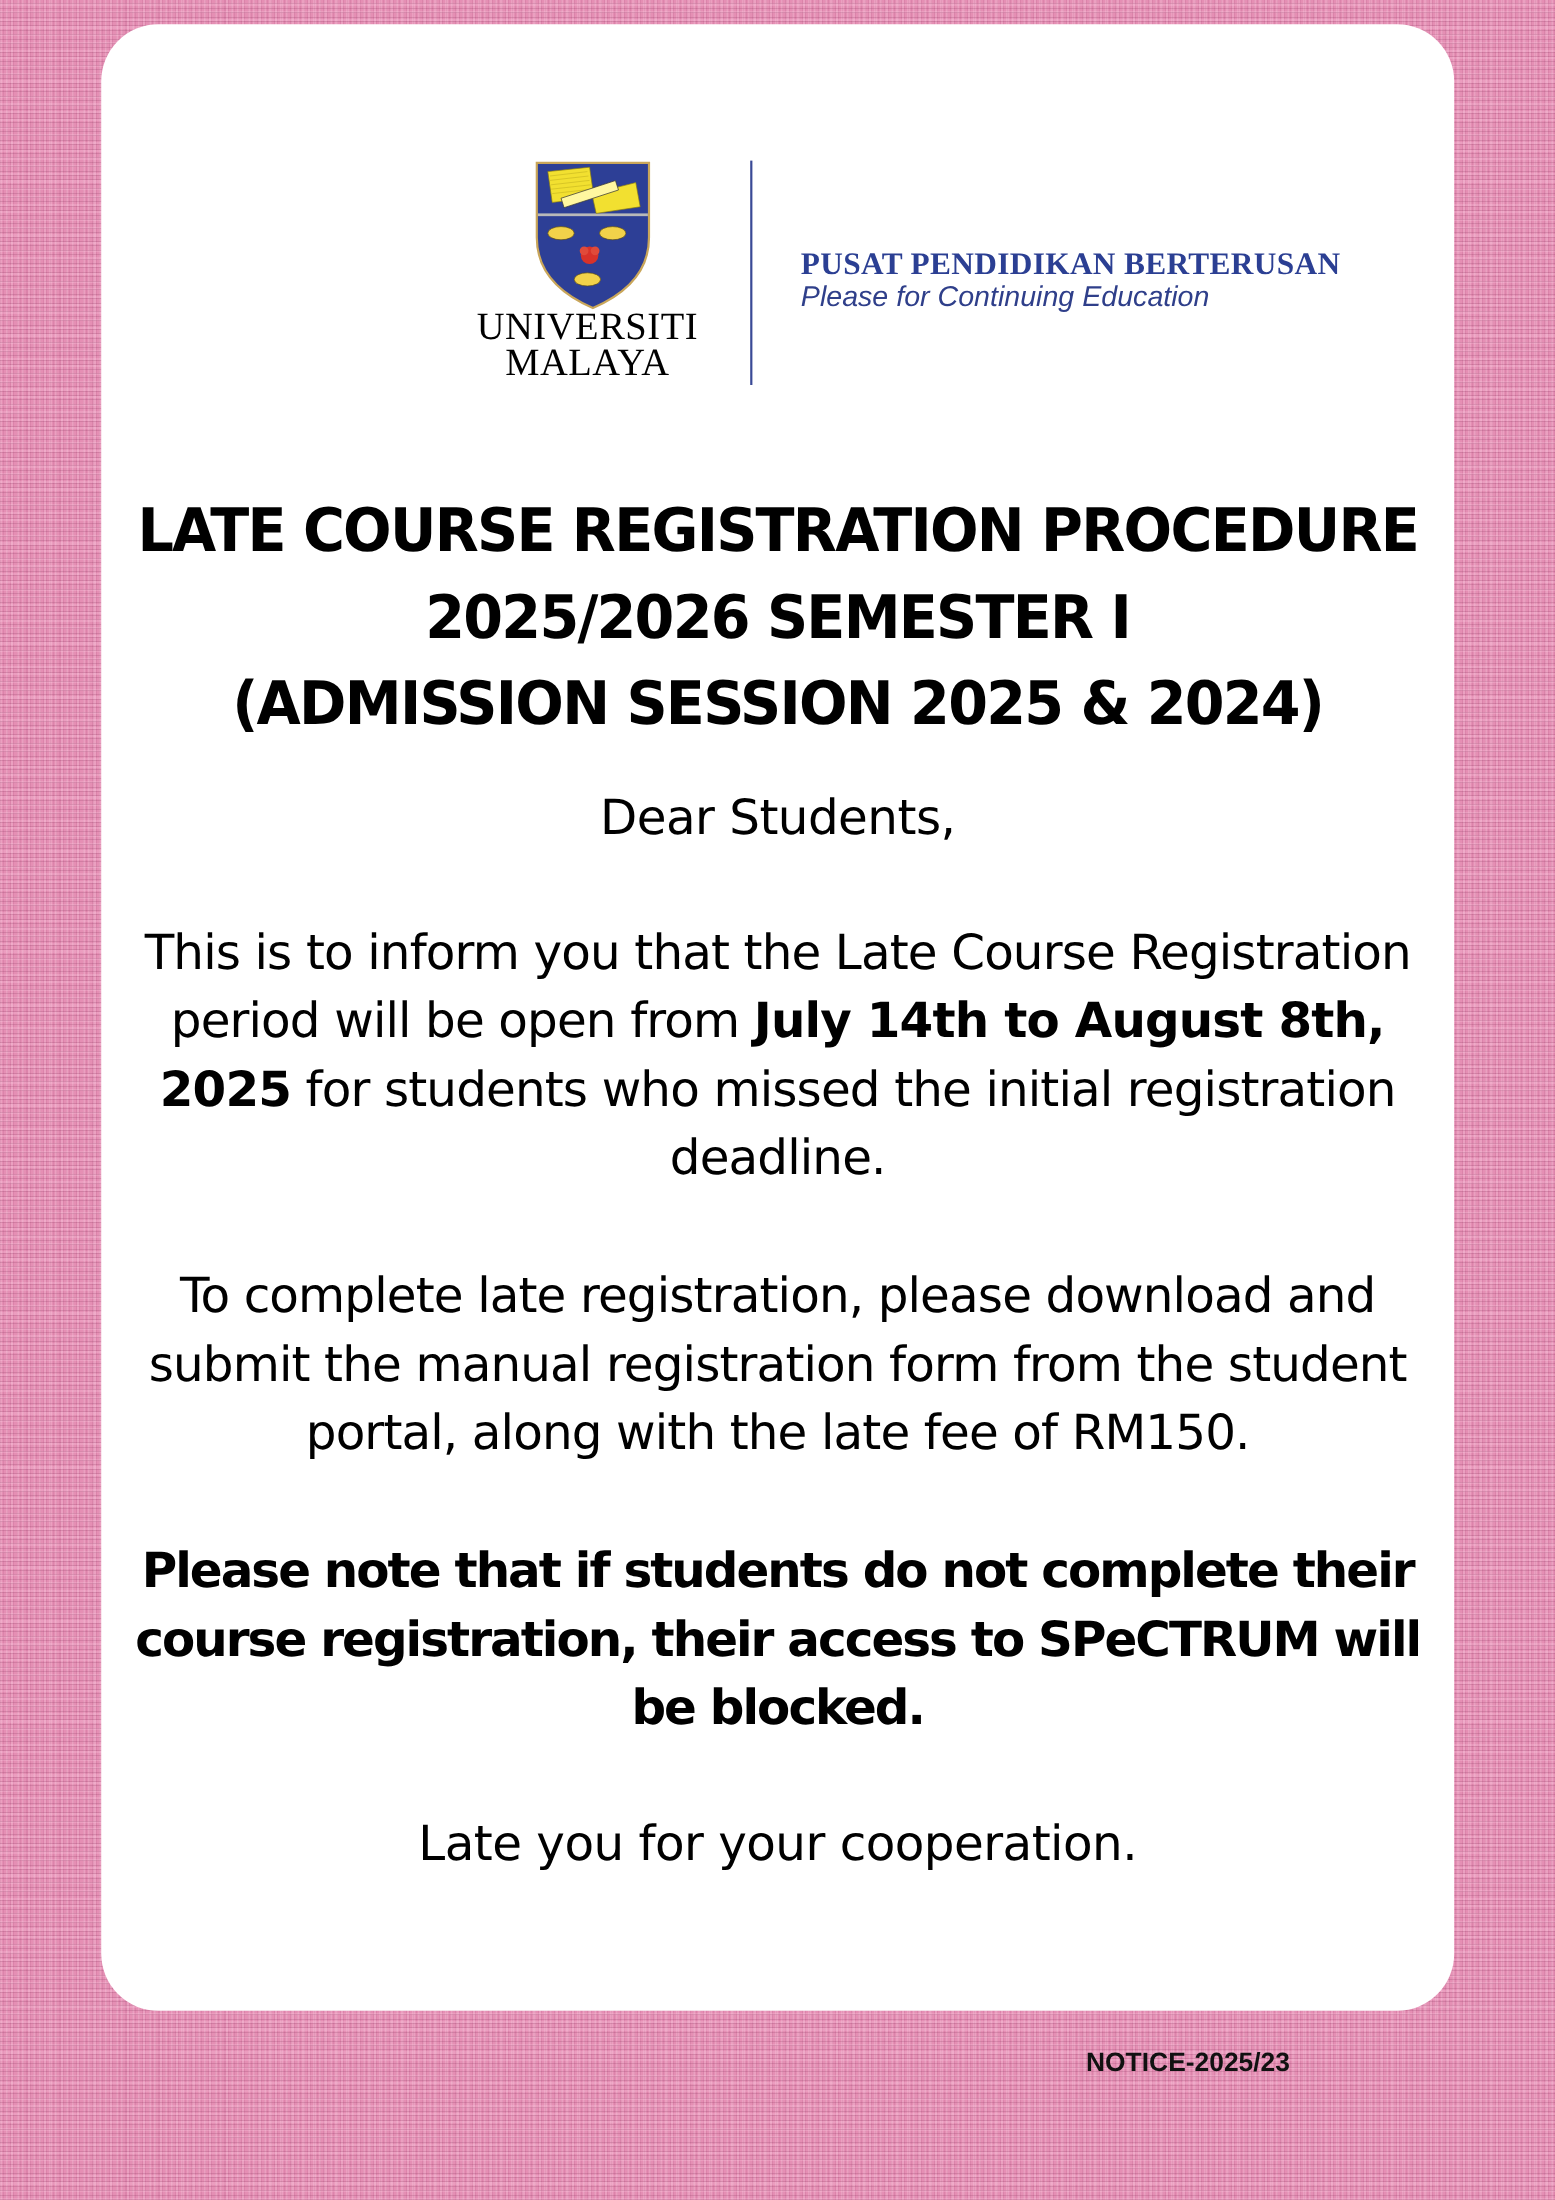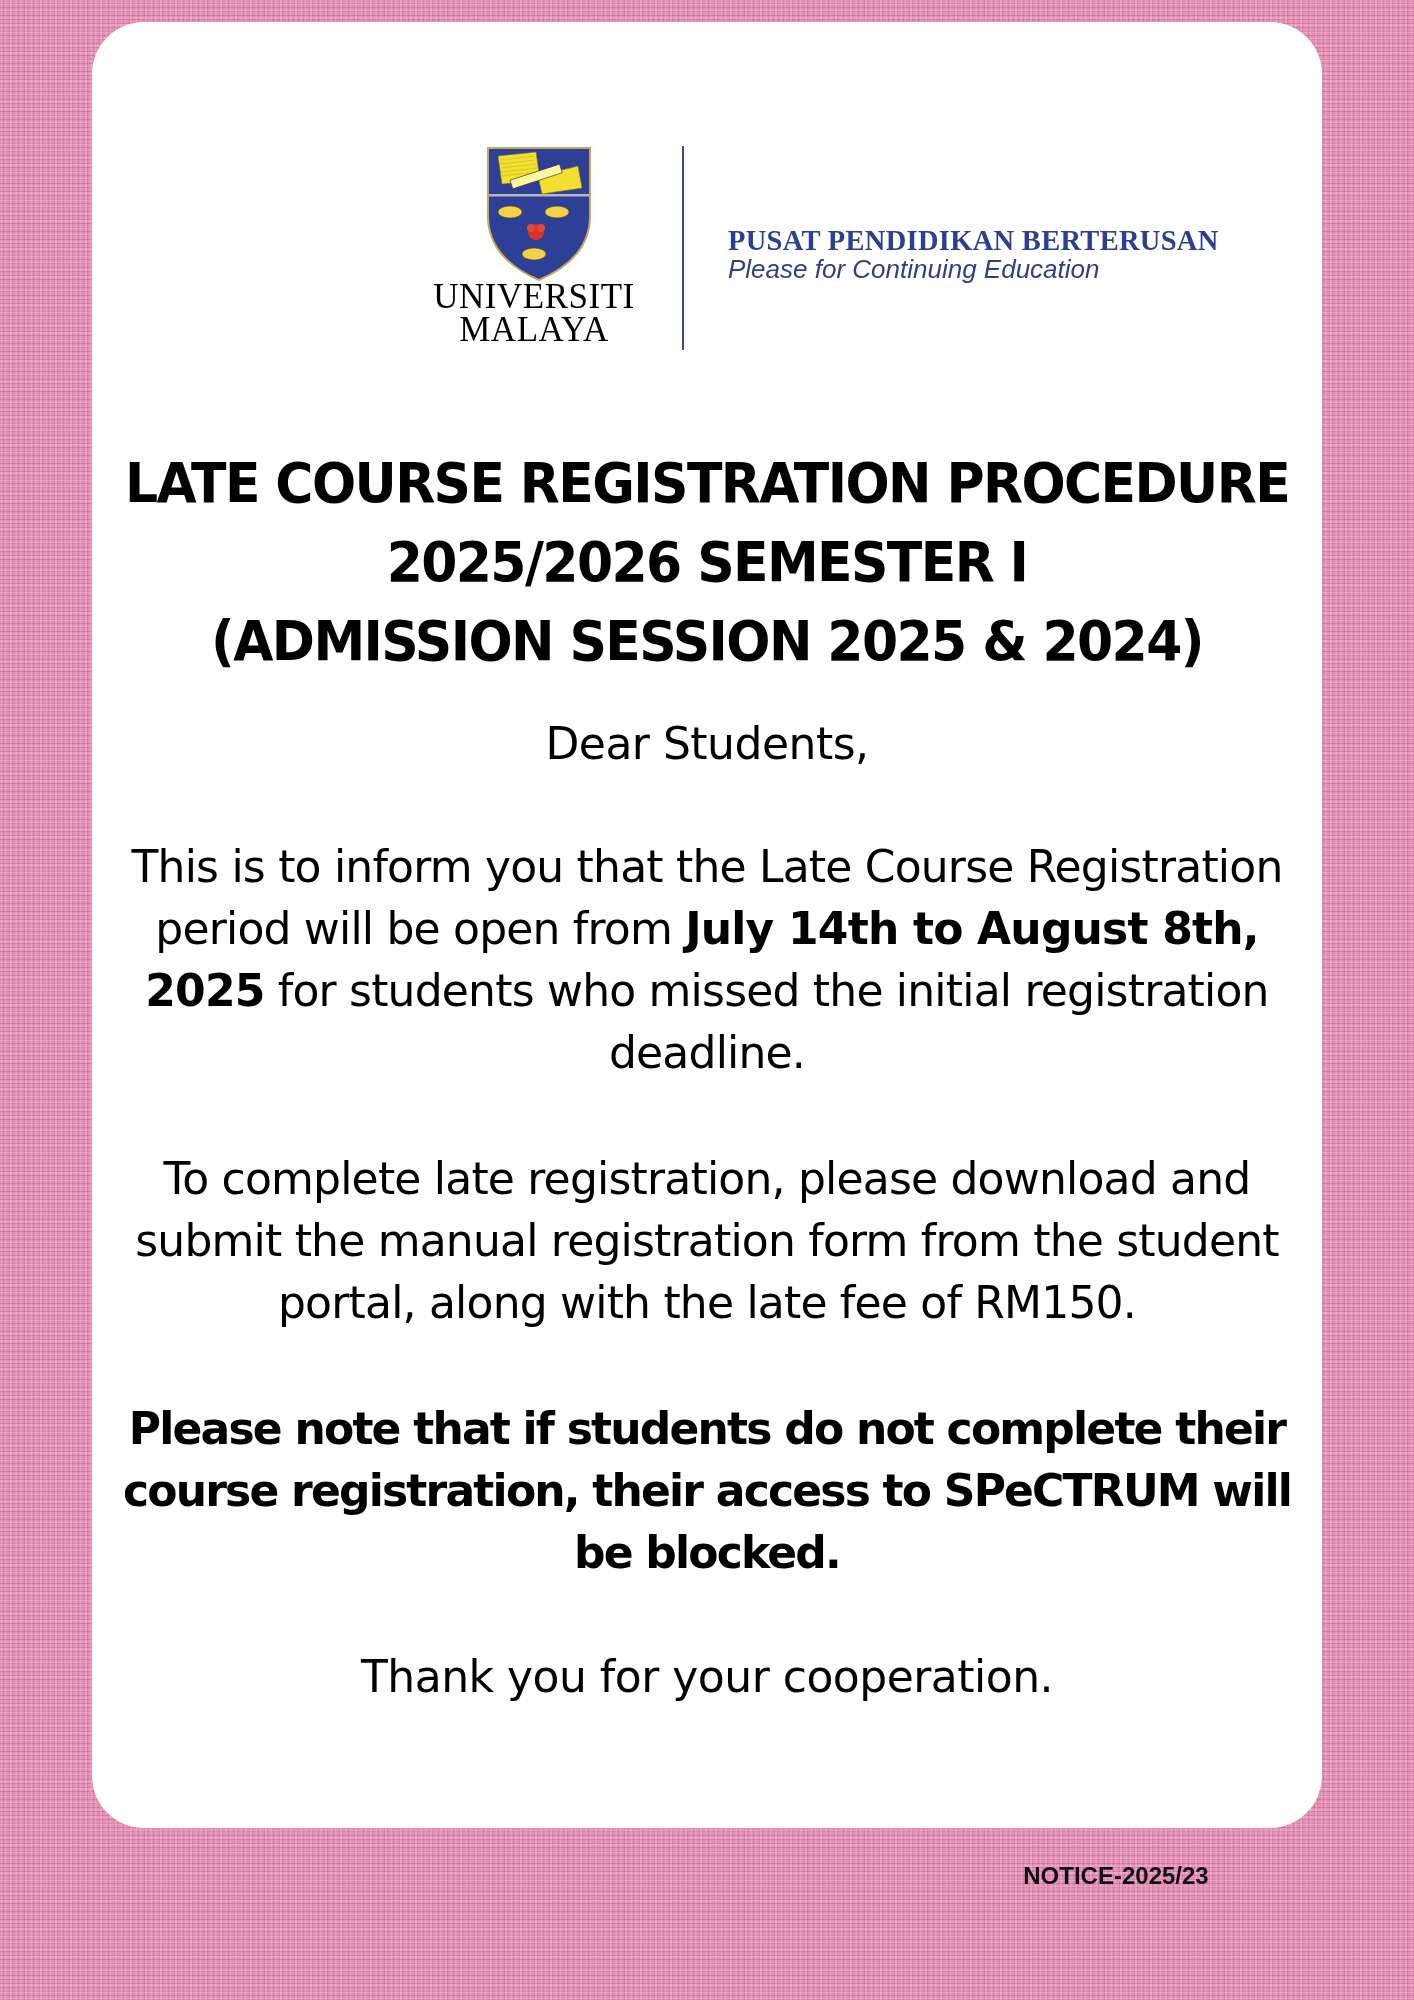--- a/index.html
+++ b/index.html
@@ -147,21 +147,20 @@
       position: absolute;
       left: 800px;
       top: 1856px;
       width: 560px;
       text-align: center;
       font-family: "Liberation Sans", sans-serif;
       font-weight: bold;
       font-size: 24px;
       line-height: 40px;
       color: #111;
-      padding-left: 36px;
     }
     .footer div { display: block; }
   </style>
 </head>
 <body>
 
 <div class="card">
 
   <div class="logo-row">
     <div class="um-block">
@@ -206,17 +205,17 @@
 </div>
 
 <div class="greeting">Dear Students,</div>
 
 <div class="para p1"><span>This is to inform you that the Late Course Registration period will be open from </span><b>July 14th to August 8th, 2025</b><span> for students who missed the initial registration deadline.</span></div>
 
 <div class="para p2">To complete late registration, please download and submit the manual registration form from the student portal, along with the late fee of RM150.</div>
 
 <div class="para p3">Please note that if students do not complete their course registration, their access to SPeCTRUM will be blocked.</div>
 
-<div class="thanks">Thank you for your cooperation.</div>
+<div class="thanks">Late you for your cooperation.</div>
 
 <div class="footer">
   <div>NOTICE-2025/23</div>
 </div>
 
 </body></html>

